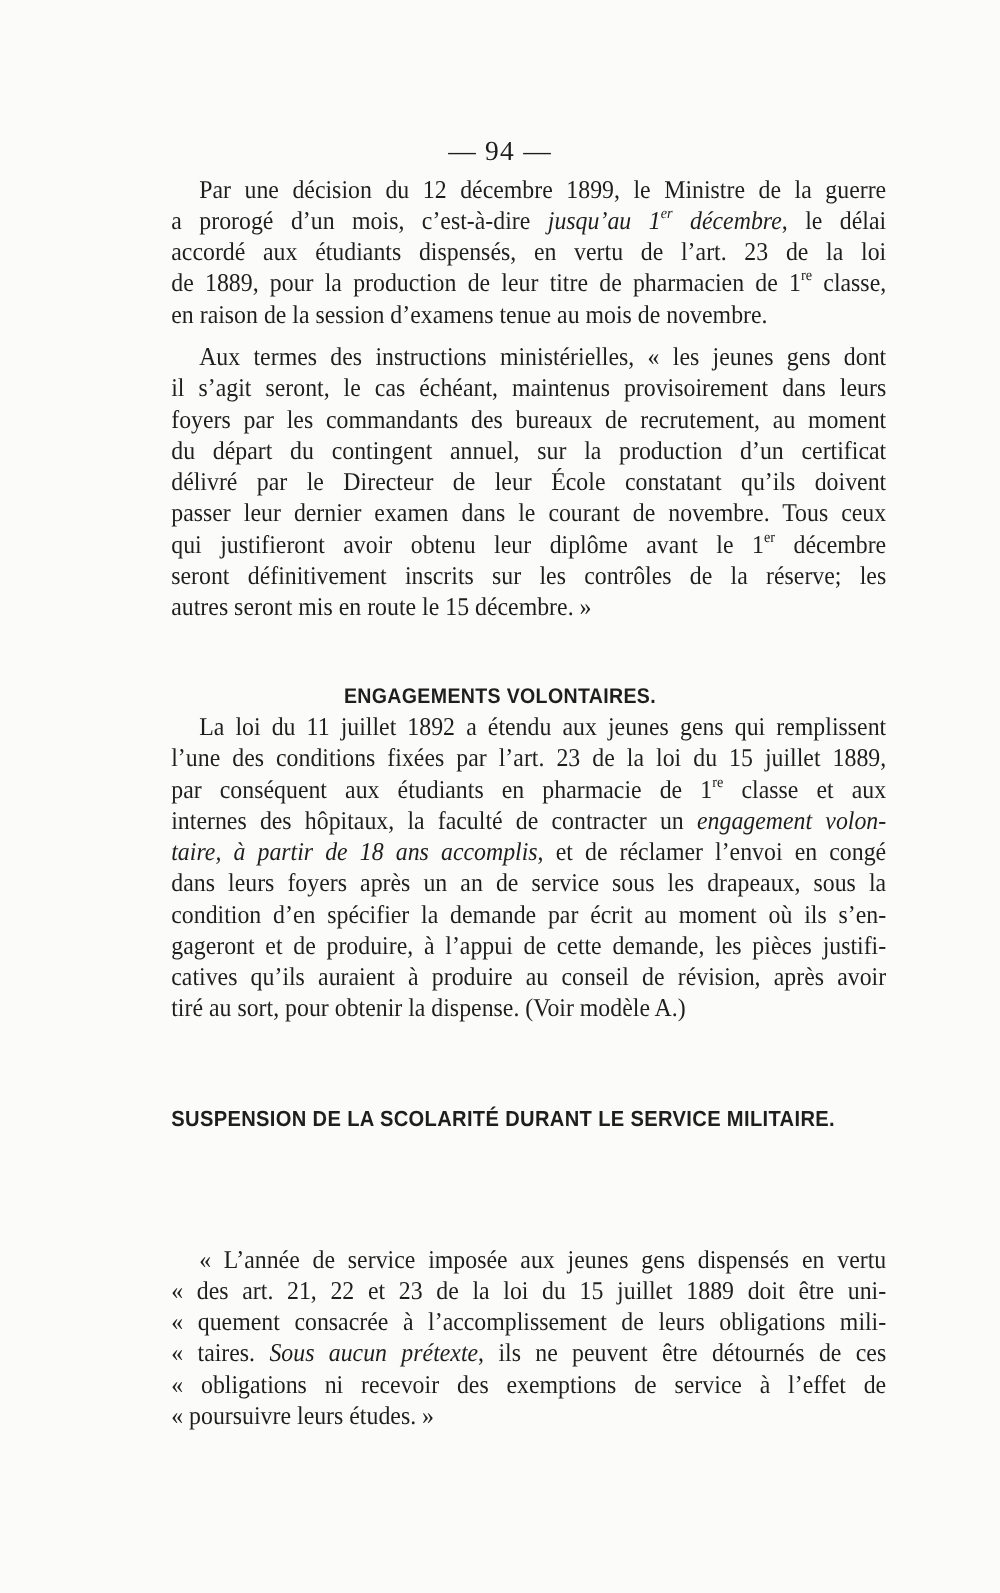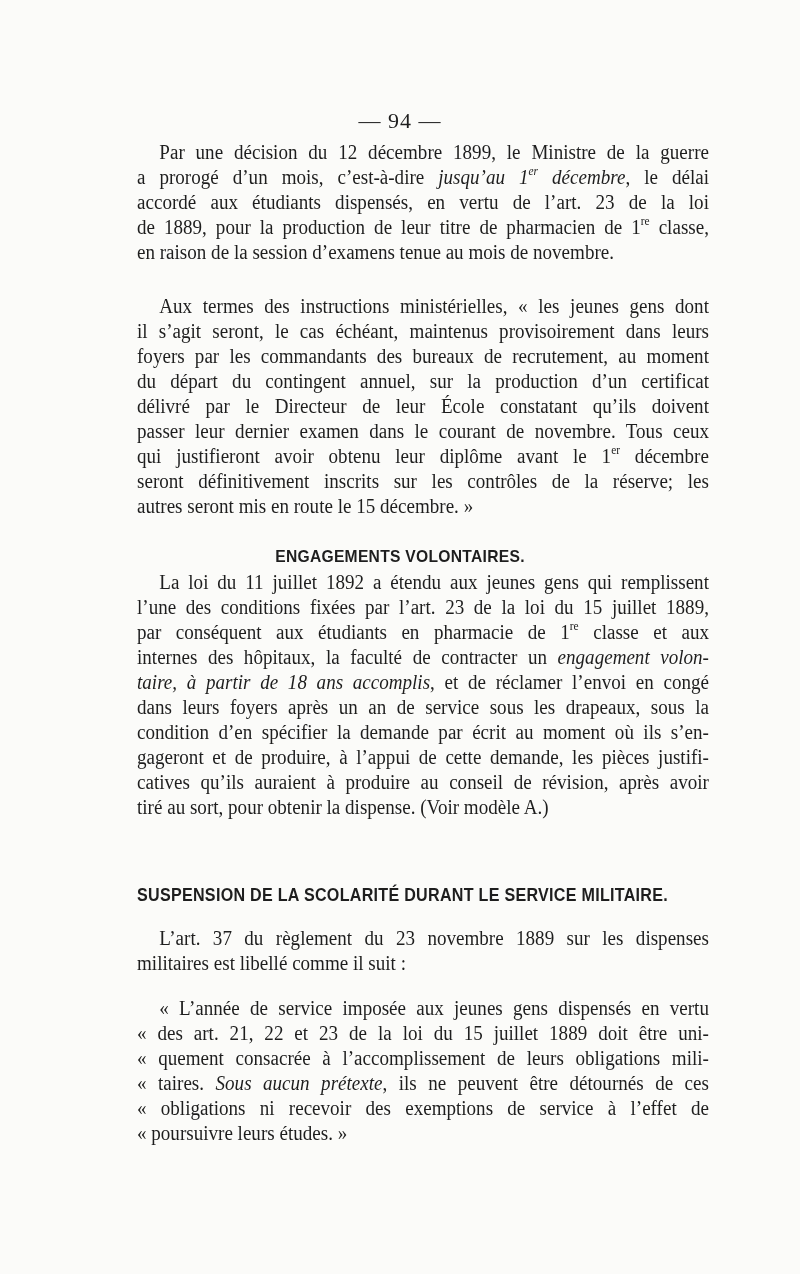--- a/index.html
+++ b/index.html
@@ -38,21 +38,21 @@
 <div class="page">
   <div class="folio">— 94 —</div>
 
   <div class="block" id="p1" style="top:104px">
       <div class="line indent"><span>Par une décision du 12 décembre 1899, le Ministre de la guerre</span></div>
       <div class="line"><span>a prorogé d’un mois, c’est-à-dire </span><i>jusqu’au 1<sup>er</sup> décembre</i><span>, le délai</span></div>
       <div class="line"><span>accordé aux étudiants dispensés, en vertu de l’art. 23 de la loi</span></div>
       <div class="line"><span>de 1889, pour la production de leur titre de pharmacien de 1<sup>re</sup> classe,</span></div>
       <div class="line last"><span>en raison de la session d’examens tenue au mois de novembre.</span></div>
     </div>
-  <div class="block" id="p2" style="top:258px">
+  <div class="block" id="p2" style="top:238px">
       <div class="line indent"><span>Aux termes des instructions ministérielles, « les jeunes gens dont</span></div>
       <div class="line"><span>il s’agit seront, le cas échéant, maintenus provisoirement dans leurs</span></div>
       <div class="line"><span>foyers par les commandants des bureaux de recrutement, au moment</span></div>
       <div class="line"><span>du départ du contingent annuel, sur la production d’un certificat</span></div>
       <div class="line"><span>délivré par le Directeur de leur École constatant qu’ils doivent</span></div>
       <div class="line"><span>passer leur dernier examen dans le courant de novembre. Tous ceux</span></div>
       <div class="line"><span>qui justifieront avoir obtenu leur diplôme avant le 1<sup>er</sup> décembre</span></div>
       <div class="line"><span>seront définitivement inscrits sur les contrôles de la réserve; les</span></div>
       <div class="line last"><span>autres seront mis en route le 15 décembre. »</span></div>
     </div>
@@ -67,24 +67,20 @@
       <div class="line"><span></span><i>taire, à partir de 18 ans accomplis</i><span>, et de réclamer l’envoi en congé</span></div>
       <div class="line"><span>dans leurs foyers après un an de service sous les drapeaux, sous la</span></div>
       <div class="line"><span>condition d’en spécifier la demande par écrit au moment où ils s’en-</span></div>
       <div class="line"><span>gageront et de produire, à l’appui de cette demande, les pièces justifi-</span></div>
       <div class="line"><span>catives qu’ils auraient à produire au conseil de révision, après avoir</span></div>
       <div class="line last"><span>tiré au sort, pour obtenir la dispense. (Voir modèle A.)</span></div>
     </div>
 
   <div class="heading h2" style="top:849px">SUSPENSION DE LA SCOLARITÉ DURANT LE SERVICE MILITAIRE.</div>
 
-  <div class="block" id="p4" style="top:890px">
-      <div class="line indent"><span>L’art. 37 du règlement du 23 novembre 1889 sur les dispenses</span></div>
-      <div class="line last"><span>militaires est libellé comme il suit :</span></div>
-    </div>
   <div class="block" id="p5" style="top:960px">
       <div class="line indent"><span>« L’année de service imposée aux jeunes gens dispensés en vertu</span></div>
       <div class="line"><span>« des art. 21, 22 et 23 de la loi du 15 juillet 1889 doit être uni-</span></div>
       <div class="line"><span>« quement consacrée à l’accomplissement de leurs obligations mili-</span></div>
       <div class="line"><span>« taires. </span><i>Sous aucun prétexte</i><span>, ils ne peuvent être détournés de ces</span></div>
       <div class="line"><span>« obligations ni recevoir des exemptions de service à l’effet de</span></div>
       <div class="line last"><span>« poursuivre leurs études. »</span></div>
     </div>
 </div>
 

